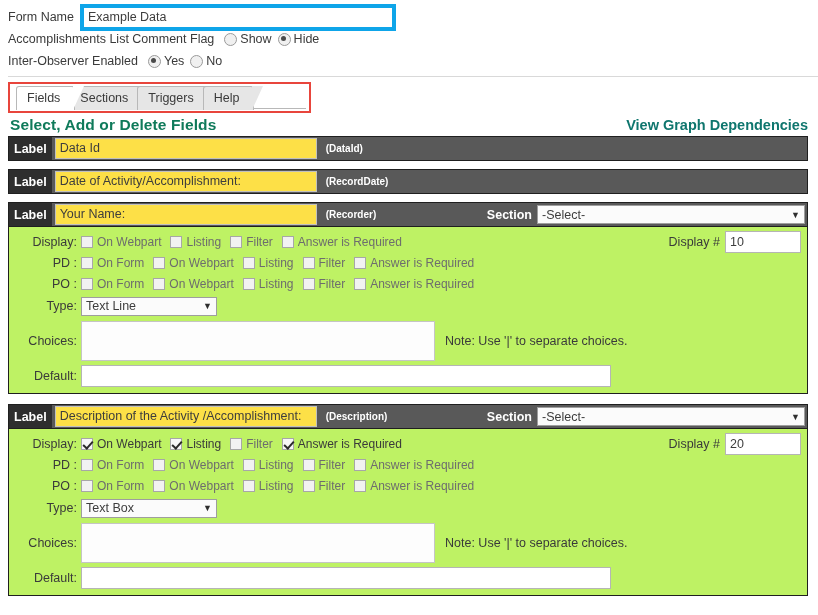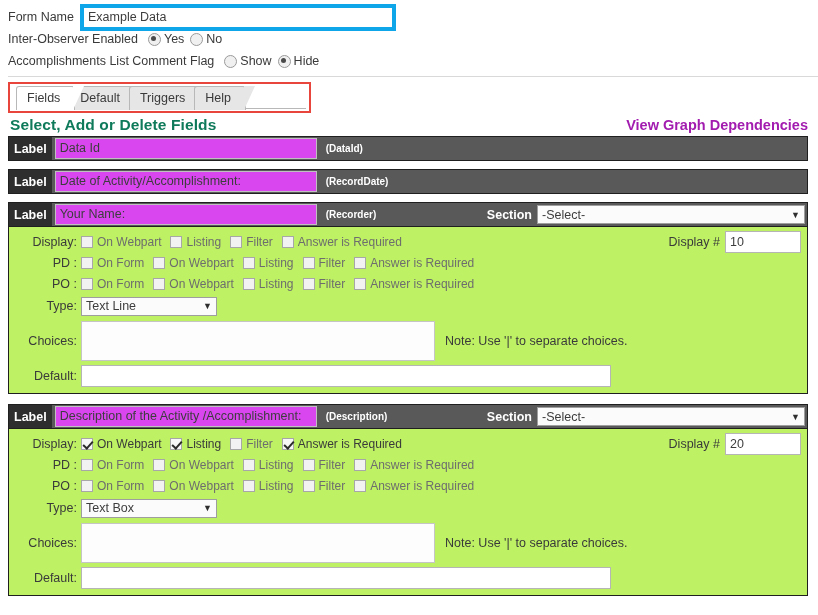--- a/index.html
+++ b/index.html
@@ -70,40 +70,40 @@
   .tab.active::after{border-left-color:#ffffff;}
   .tabs-baseline{position:absolute;left:16px;top:27px;width:290px;height:1px;background:#b8b8b8;}
 
   
   .secthead{display:flex;align-items:baseline;padding:1px 10px 2px 10px;}
   .secthead h1{
     margin:0;font-size:15.5px;font-weight:bold;color:#0f7a5a;
     letter-spacing:.1px;
   }
   .secthead .right{
-    margin-left:auto;font-size:14.5px;font-weight:bold;color:#a21caf;
+    margin-left:auto;font-size:14.5px;font-weight:bold;color:#0f766e;
   }
 
   
   .barrow{
     position:relative;margin:0 10px 0 8px;
     height:25px;background:#595959;
     border:1px solid #1f1f1f;
     box-sizing:border-box;
     display:flex;align-items:center;
   }
   .badge{
     background:#2e2e2e;color:#ffffff;
     font-size:12.5px;font-weight:bold;
     height:100%;display:flex;align-items:center;
     padding:0 5px;
   }
   .bar-input{
     height:17px;line-height:17px;
-    border:1px solid #c0c0c0;background:#d946ef;
+    border:1px solid #c0c0c0;background:#fde047;
     font-size:12.5px;color:#3d3d3d;
     padding:1px 4px;margin-left:3px;
     font-family:"Liberation Sans", sans-serif;
     outline:none;
   }
   .sysname{
     color:#ffffff;font-size:10px;font-weight:bold;
     margin-left:9px;white-space:nowrap;
   }
   .sectlabel{
@@ -196,54 +196,54 @@
 <div class="page">
 
   <div class="topform">
 
     <div class="row-line">
       <span class="lbl">Form Name</span>
       <input id="form-name-input" class="txtbox" type="text" value="Example Data" style="">
     </div>
 
     <div class="row-line">
+      <span class="lbl">Accomplishments List Comment Flag</span>
+      <span class="radio-wrap">
+        <span class="radio"></span>
+        <span class="radio-lbl">Show</span>
+      </span>
+      <span class="radio-wrap" style="margin-left:0">
+        <span class="radio on"></span>
+        <span class="radio-lbl">Hide</span>
+      </span>
+    </div>
+
+    <div class="row-line">
       <span class="lbl">Inter-Observer Enabled</span>
       <span class="radio-wrap">
         <span class="radio on"></span>
         <span class="radio-lbl">Yes</span>
       </span>
       <span class="radio-wrap" style="margin-left:0">
         <span class="radio"></span>
         <span class="radio-lbl">No</span>
-      </span>
-    </div>
-
-    <div class="row-line">
-      <span class="lbl">Accomplishments List Comment Flag</span>
-      <span class="radio-wrap">
-        <span class="radio"></span>
-        <span class="radio-lbl">Show</span>
-      </span>
-      <span class="radio-wrap" style="margin-left:0">
-        <span class="radio on"></span>
-        <span class="radio-lbl">Hide</span>
       </span>
     </div>
 
     <div class="divider"></div>
   </div>
 
   <div class="tabzone">
     <div class="tabs-baseline"></div>
     <div class="tabs">
       <div class="tab active">
         <span>Fields</span>
       </div>
       <div class="tab">
-        <span>Default</span>
+        <span>Sections</span>
       </div>
       <div class="tab">
         <span>Triggers</span>
       </div>
       <div class="tab">
         <span>Help</span>
       </div>
     </div>
     <div class="tabhi"></div>
   </div>

